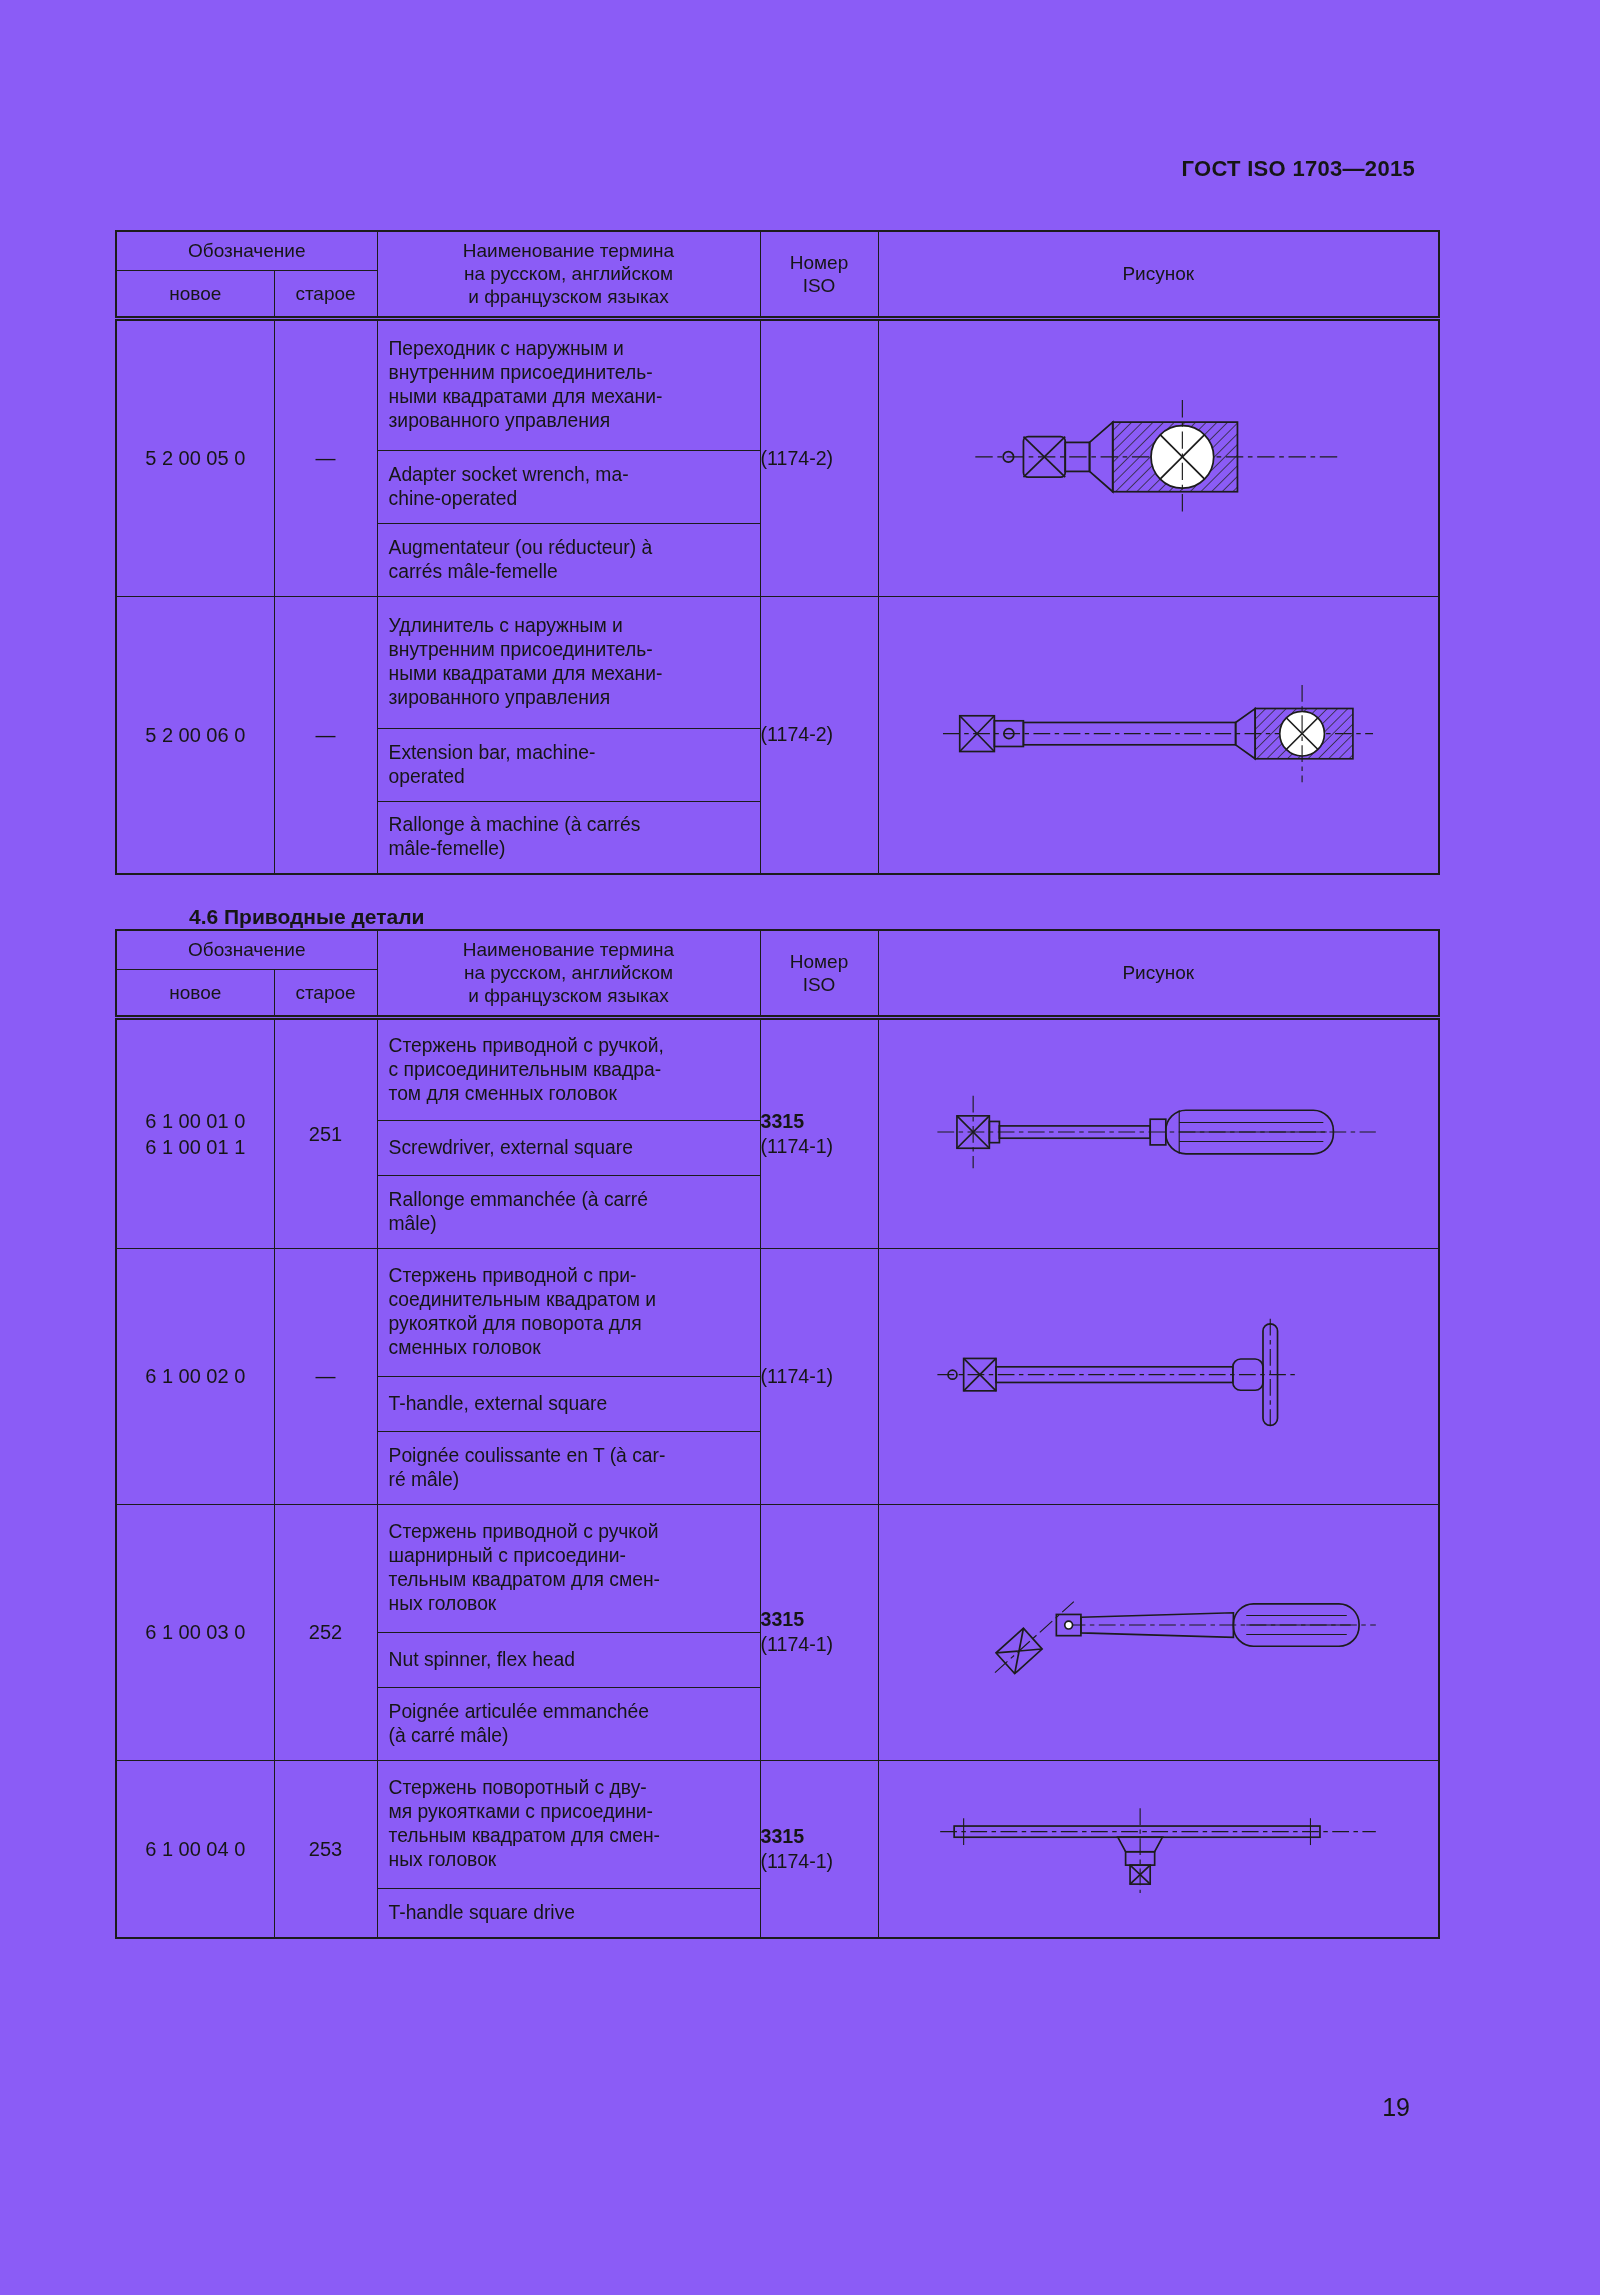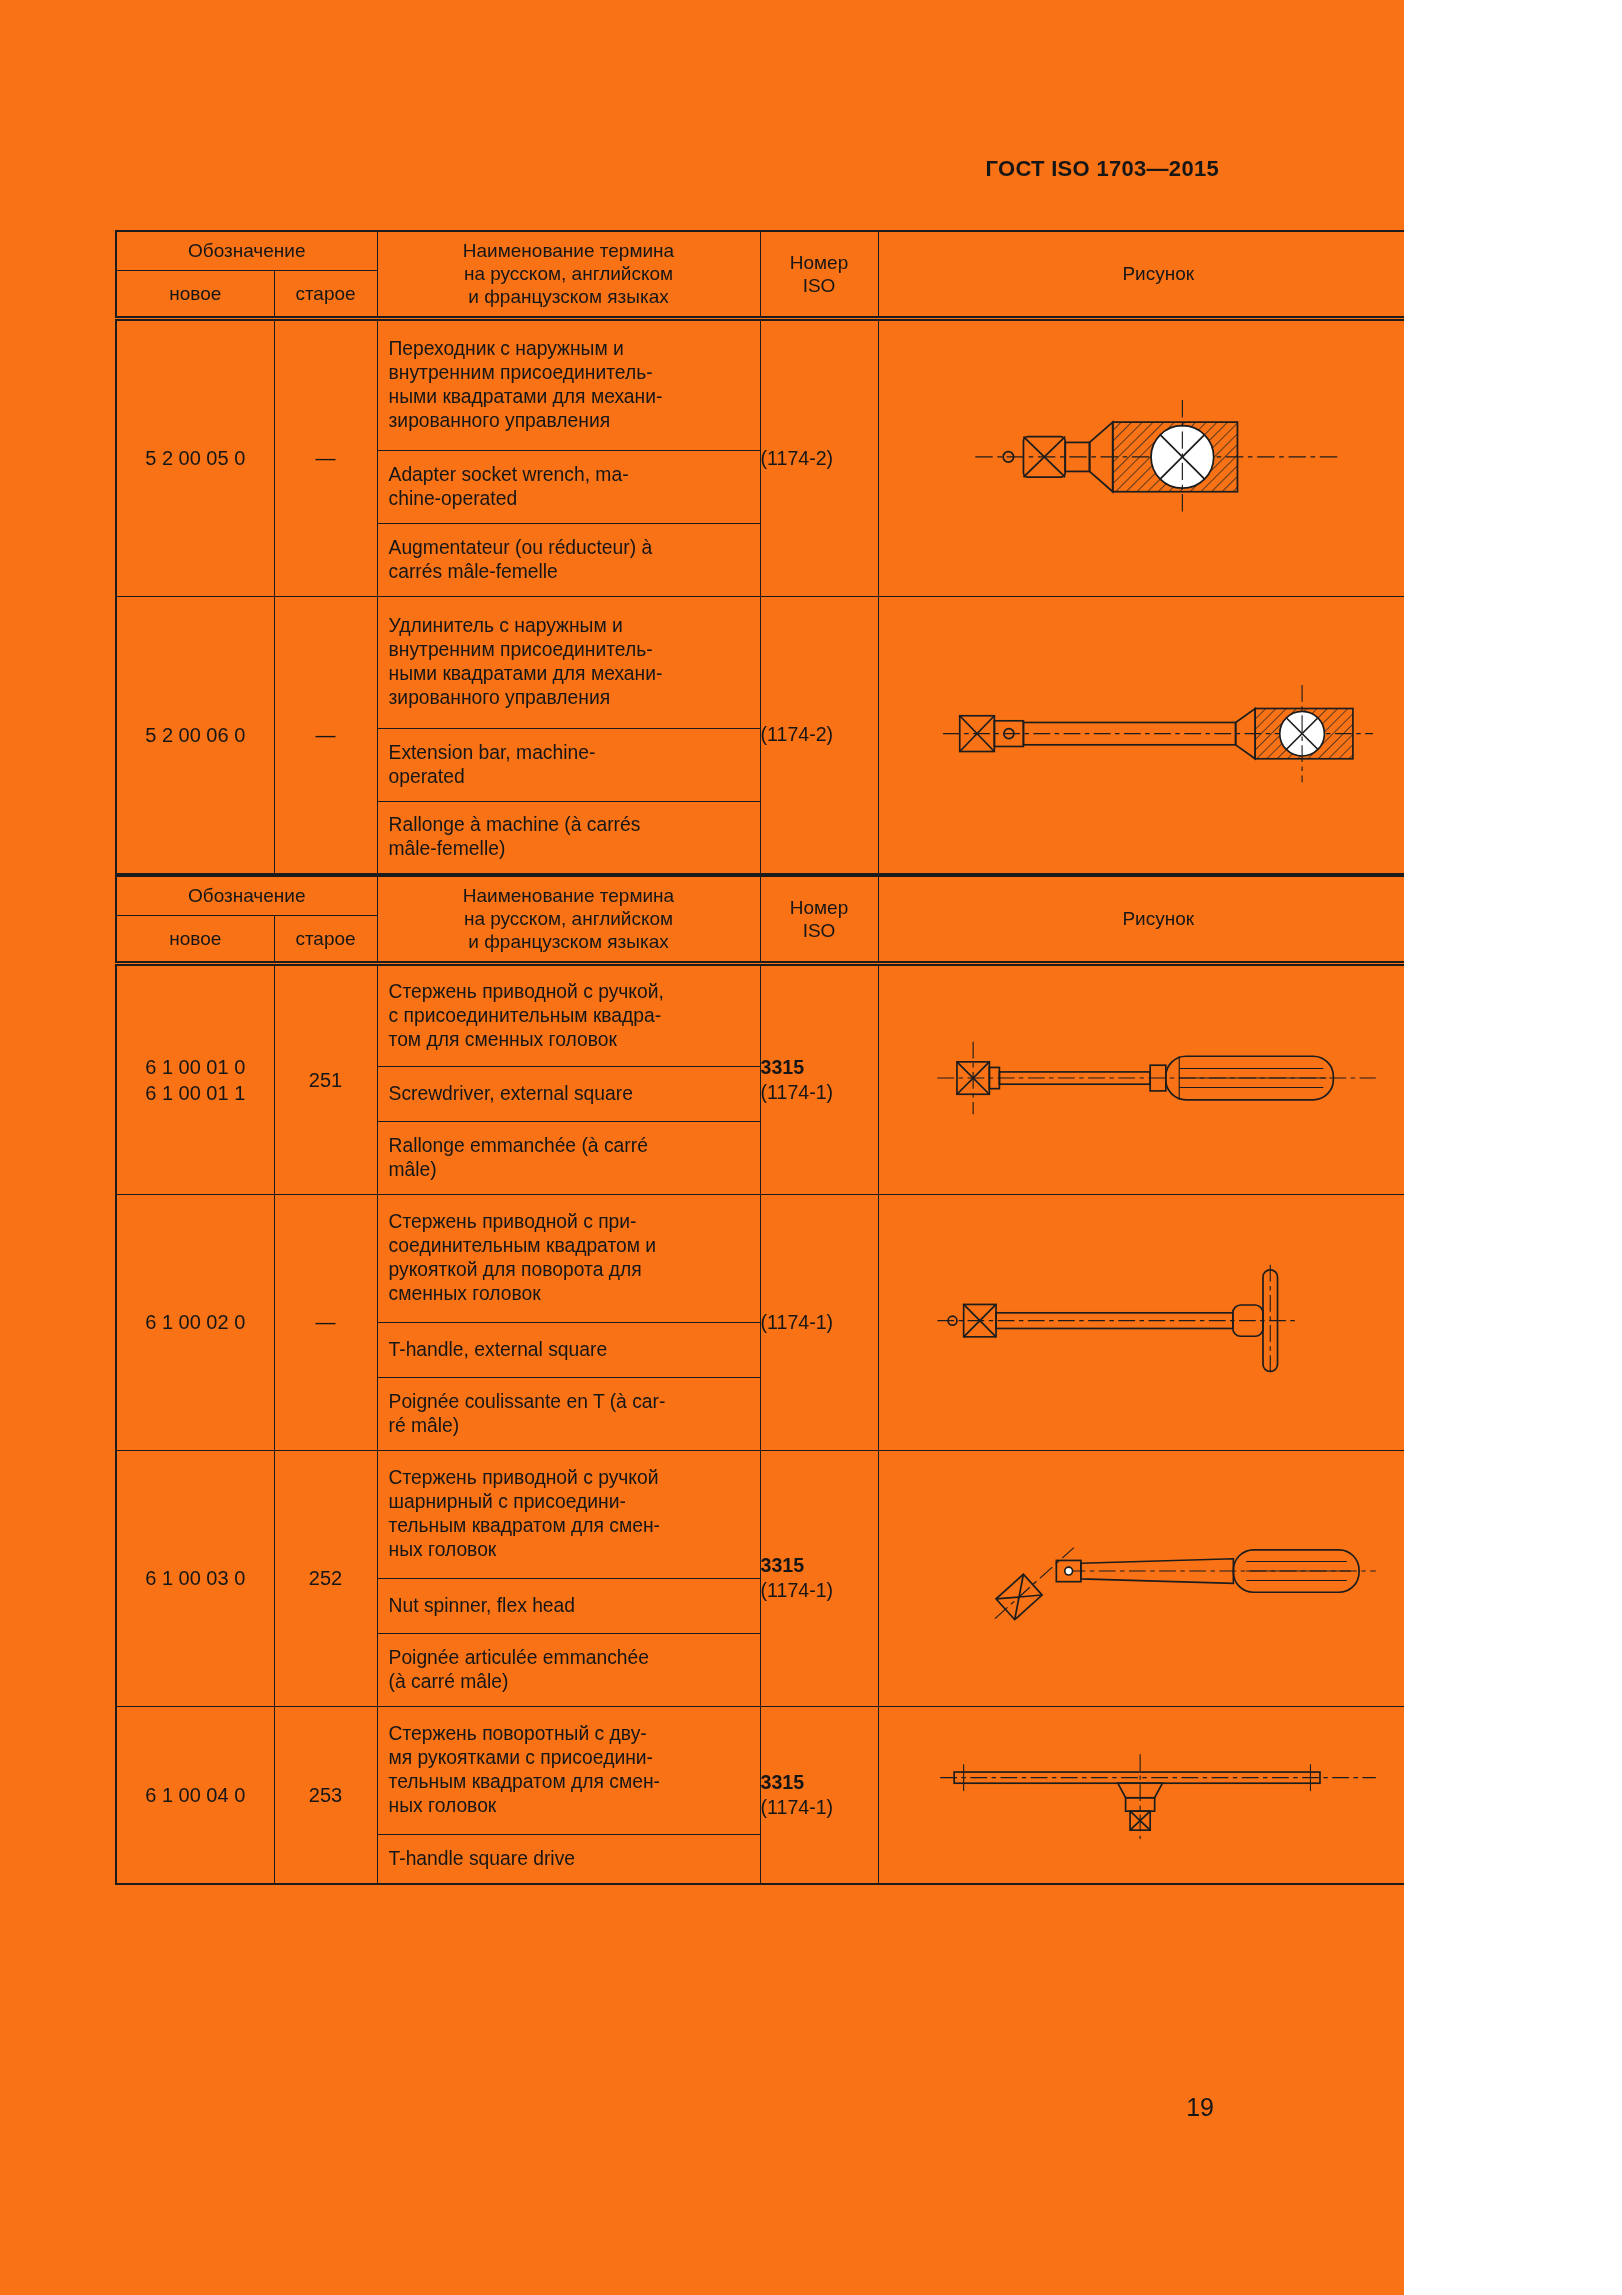--- a/index.html
+++ b/index.html
@@ -1,18 +1,18 @@
 <!DOCTYPE html>
 <html style="font-size:10.5px"><head>
 <meta charset="utf-8">
 <style>
   * { margin:0; padding:0; box-sizing:border-box; }
   html,body { background:#fff; }
   .page {
-    position:relative; width:1404px; height:2295px; background:#f97316;
+    position:relative; width:1600px; height:2295px; background:#8b5cf6;
     color:#161616; font-family:"Liberation Sans", sans-serif;
     overflow:hidden;
   }
   .gost-header { position:absolute; top:156px; right:185px; font-size:22px; font-weight:bold; letter-spacing:0.3px; }
   .page-number { position:absolute; top:2093px; right:190px; font-size:25px; }
   .content { position:absolute; top:230px; left:115px; width:1323px; }
   .caption-italic { font-style:italic; font-size:20px; margin-bottom:14.4px; }
   .section-heading { font-size:21px; font-weight:bold; margin:30px 0 0 74px; }
   .table-caption { font-size:19.6px; letter-spacing:3.9px; margin:23.6px 0 11.8px 0; }
 
@@ -149,20 +149,21 @@
           <td class="term pre">Extension bar, machine-
 operated</td>
         </tr>
         <tr style="height:73px">
           <td class="term pre">Rallonge à machine (à carrés
 mâle-femelle)</td>
         </tr>
       </tbody>
     </table>
 
+    <div class="section-heading">4.6 Приводные детали</div>
 
     <table class="tbl">
       <colgroup>
         <col style="width:158px">
           <col style="width:103px">
           <col style="width:383px">
           <col style="width:118px">
           <col style="width:561px">
       </colgroup>
       <thead>

